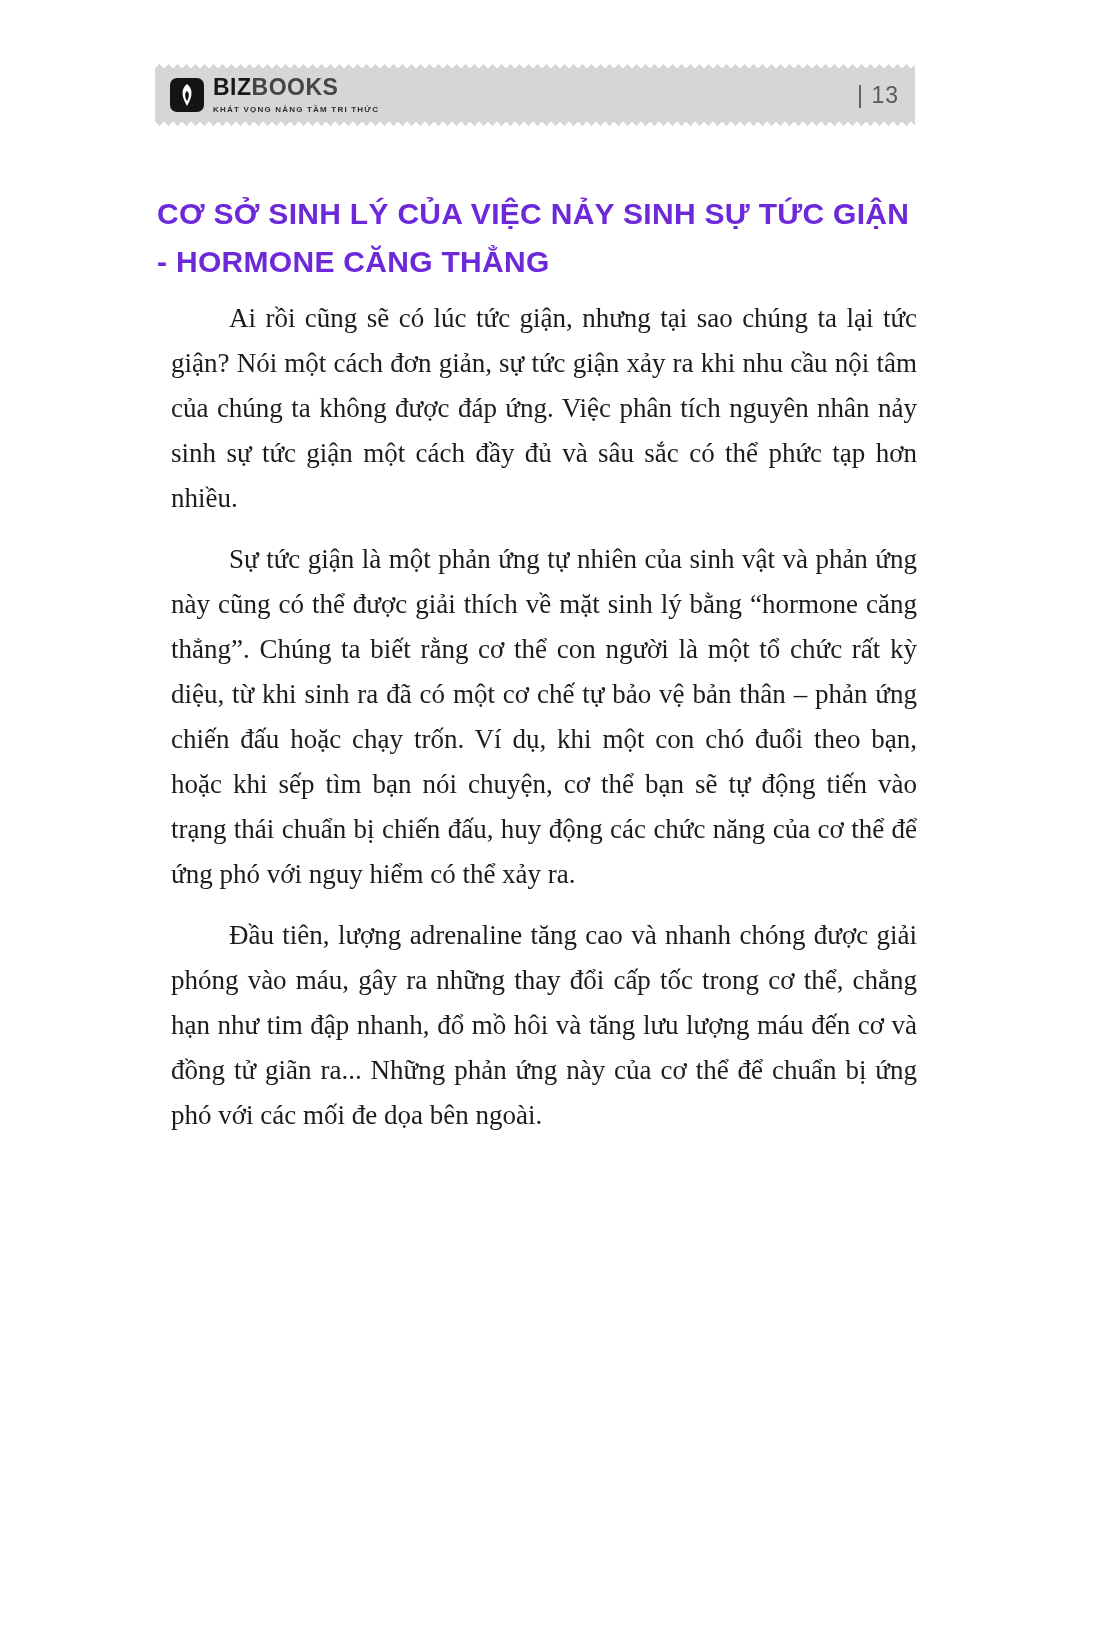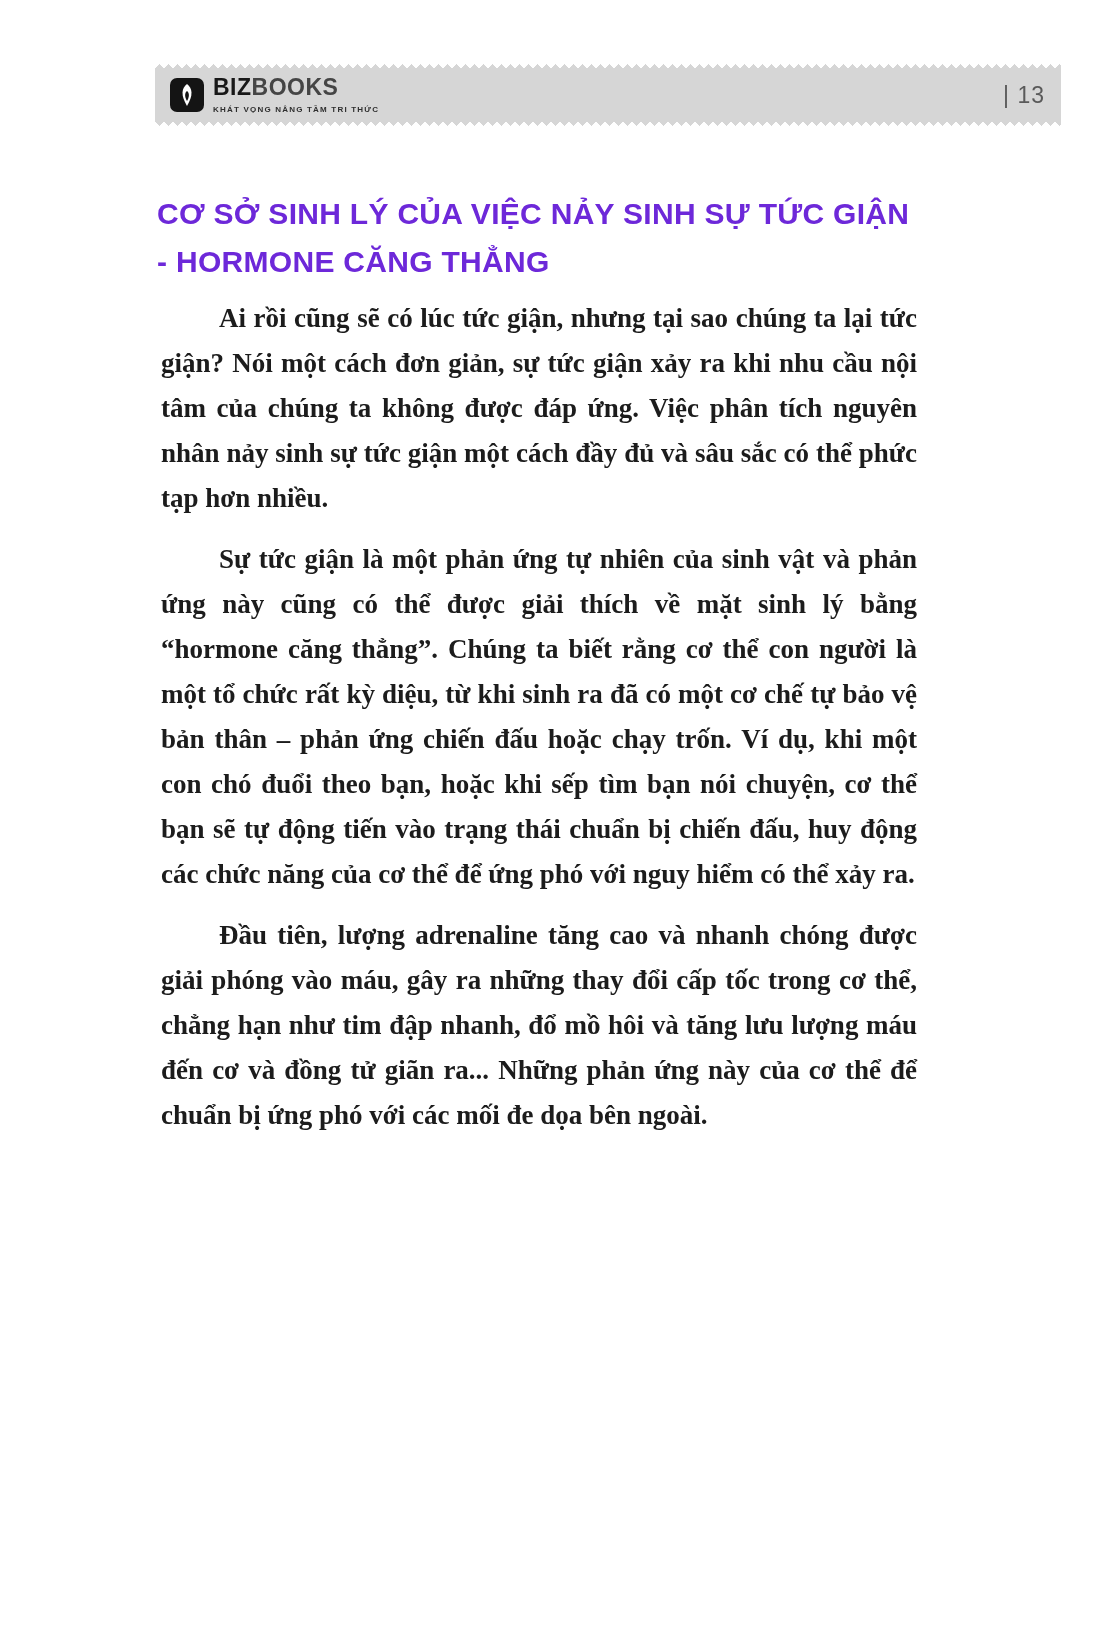--- a/index.html
+++ b/index.html
@@ -17,21 +17,21 @@
     height: 1646px;
     background: #ffffff;
     overflow: hidden;
   }
 
   
   .header-wrap {
     position: absolute;
     left: 155px;
     top: 64px;
-    width: 906px;
+    width: 760px;
   }
   .teeth {
     height: 6px;
     background: conic-gradient(from 135deg at 50% 0%, #d6d6d6 90deg, transparent 0) repeat-x;
     background-size: 9px 6px;
   }
   .teeth.bottom {
     background: conic-gradient(from -45deg at 50% 100%, #d6d6d6 90deg, transparent 0) repeat-x;
     background-size: 9px 6px;
   }
@@ -94,23 +94,22 @@
     position: absolute;
     left: 157px;
     top: 296px;
     width: 760px;
     font-size: 27px;
     line-height: 45px;
     text-align: justify;
     color: #1c1c1c;
   }
   .body-text p {
-    margin: 0 0 16px 4px;
+    margin: 0 0 16px 14px;
     text-indent: 58px;
-    font-weight: bold;
   }
 </style>
 </head>
 <body>
 
 <div class="page">
 
   <div class="header-wrap">
     <div class="teeth top"></div>
     <div class="header-bar">

